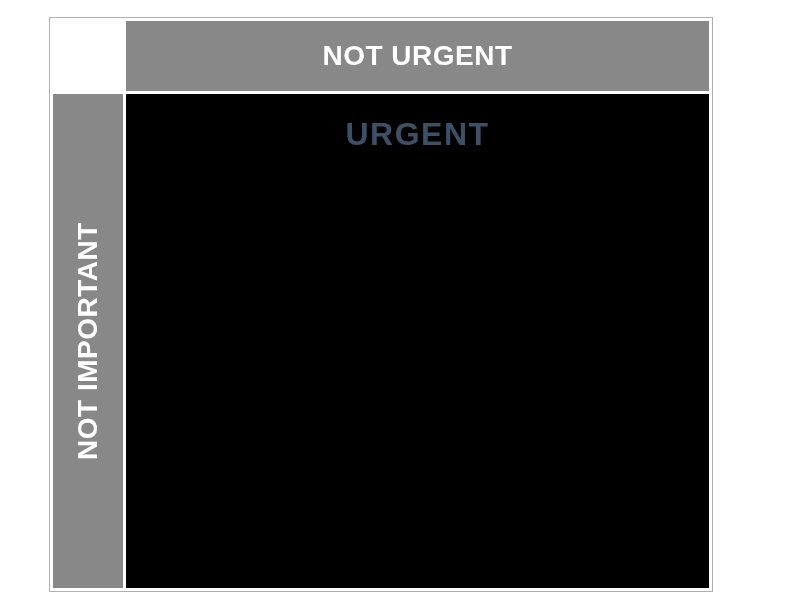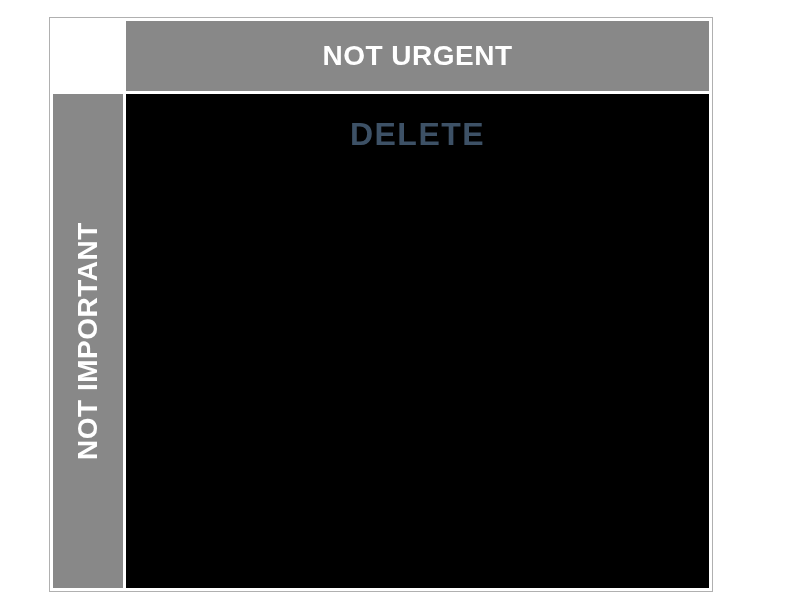--- a/index.html
+++ b/index.html
@@ -73,15 +73,15 @@
 
 <div class="matrix-container">
   <div class="corner-cell"></div>
   <div class="column-header">
     <span>NOT URGENT</span>
   </div>
   <div class="row-header">
     <span>NOT IMPORTANT</span>
   </div>
   <div class="quadrant">
-    <div class="quadrant-title">DELETE</div>
+    <div class="quadrant-title">URGENT</div>
   </div>
 </div>
 
 </body></html>

